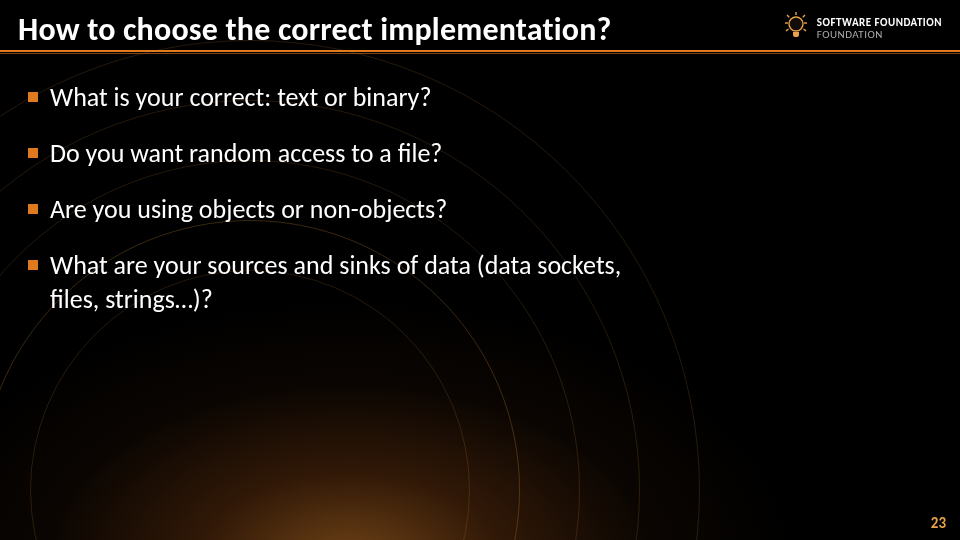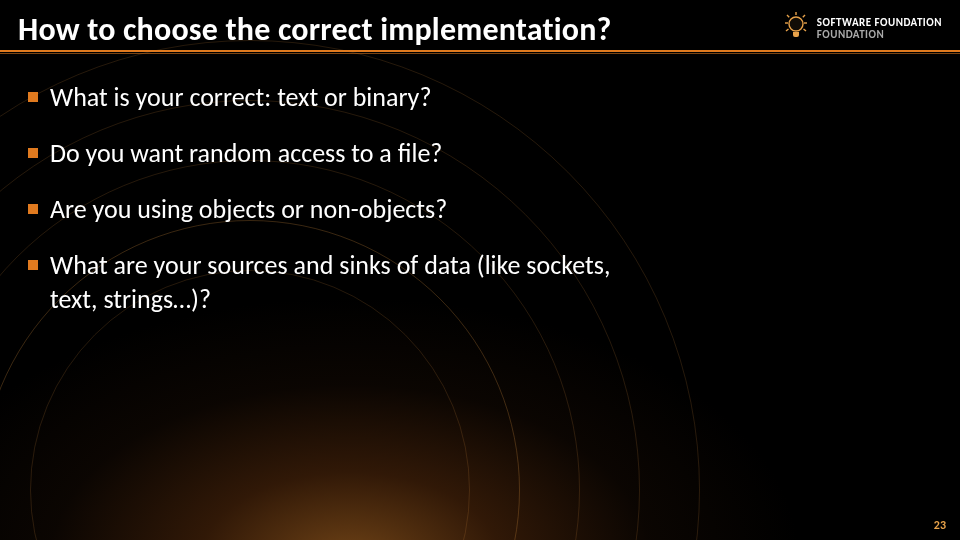--- a/index.html
+++ b/index.html
@@ -66,21 +66,21 @@
   }
   .logo-text {
     color: #fff;
     font-size: 11px;
     line-height: 12px;
     font-weight: 700;
     letter-spacing: 0.5px;
     text-align: left;
   }
   .logo-text .line1 { color:#fff; }
-  .logo-text .line2 { color:#aaa; font-weight:700; }
+  .logo-text .line2 { color:#aaa; font-weight:400; }
 
   .rule {
     position: absolute;
     top: 50px;
     left: 0;
     width: 960px;
     height: 6px;
   }
   .rule .bar1 { position:absolute; top:0; left:0; right:0; height:2px; background:#e07a1f; }
   .rule .bar2 { position:absolute; top:3px; left:0; right:0; height:1px; background:rgba(224,122,31,0.55); }
@@ -112,21 +112,21 @@
     width: 10px;
     height: 10px;
     background: #e07a1f;
   }
 
   .pagenum {
     position: absolute;
     right: 14px;
     bottom: 8px;
     color: #e8a24a;
-    font-size: 12px;
+    font-size: 15px;
     font-weight: 600;
   }
 </style>
 </head>
 <body>
 
 <div class="slide">
 
   <div class="arcs">
     <span></span>
@@ -164,19 +164,19 @@
   <div class="rule">
     <div class="bar1"></div>
     <div class="bar2"></div>
   </div>
 
   <div class="content">
     <ul class="bullets">
       <li>What is your correct: text or binary?</li>
       <li>Do you want random access to a file?</li>
       <li>Are you using objects or non-objects?</li>
-      <li>What are your sources and sinks of data (like sockets, text, strings…)?</li>
+      <li>What are your sources and sinks of data (data sockets, files, strings…)?</li>
     </ul>
   </div>
 
   <div class="pagenum">23</div>
 
 </div>
 
 </body></html>

